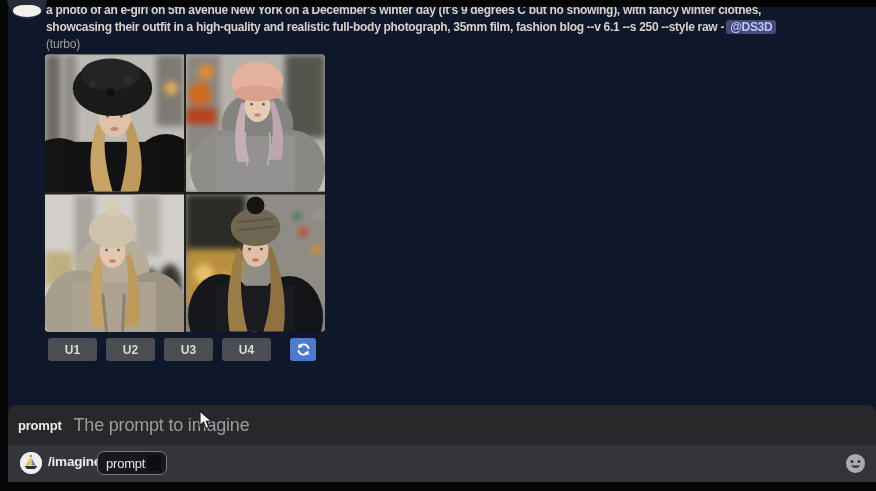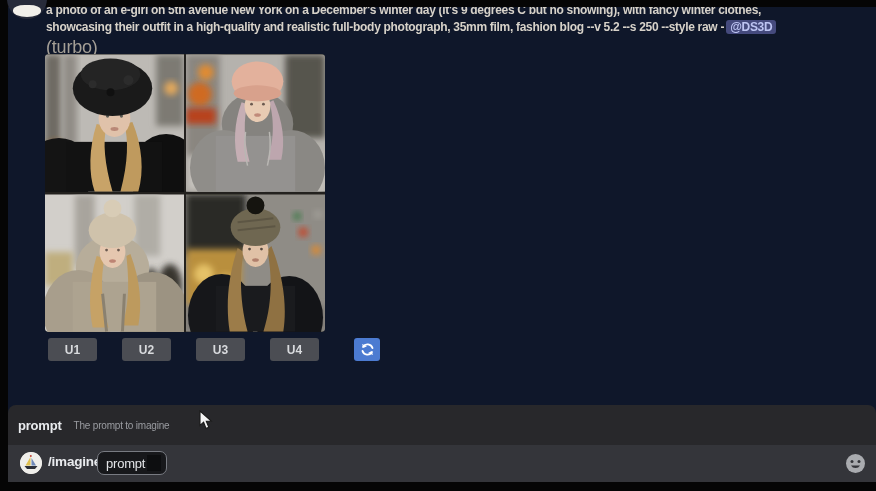--- a/index.html
+++ b/index.html
@@ -24,51 +24,51 @@
   
   .msg-line{
     position:absolute;left:46px;white-space:nowrap;
     font-weight:700;font-size:12px;letter-spacing:-0.3px;color:#d7d2c9;z-index:2;
   }
   .mention{
     display:inline-block;background:#454a7d;color:#bdc4f2;border-radius:3px;
     padding:0 4px;margin-left:2px;font-weight:700;
   }
   .meta-line{
-    position:absolute;left:46px;top:37px;font-size:18px;color:#a49f96;
+    position:absolute;left:46px;top:37px;font-size:12px;color:#a49f96;
     letter-spacing:-0.2px;z-index:2;
   }
 
   
   .grid{
     position:absolute;left:45px;top:54px;width:280px;height:278px;
     display:grid;grid-template-columns:1fr 1fr;grid-template-rows:1fr 1fr;gap:2px;
     background:#23211e;border-radius:4px;overflow:hidden;z-index:2;cursor:pointer;
   }
   .grid svg{display:block;width:100%;height:100%;}
 
   
-  .btn-row{position:absolute;left:48px;display:flex;gap:25px;z-index:2;}
+  .btn-row{position:absolute;left:48px;display:flex;gap:9px;z-index:2;}
   .btn-row.r1{top:338px;}
   .btn-row.r2{top:369px;}
   .cbtn{
     width:49px;height:23px;background:#4b4d53;border-radius:3px;border:none;
     color:#d8dadd;font-family:"Liberation Sans",sans-serif;font-size:12px;font-weight:600;
     display:flex;align-items:center;justify-content:center;cursor:pointer;padding:0;
   }
   .cbtn.rerun{width:26px;margin-left:10px;background:#4c7bd1;}
 
   
   .ac-panel{
     position:absolute;left:8px;top:405px;width:868px;height:40px;
     background:#28282b;border-radius:8px 8px 0 0;z-index:3;
     display:flex;align-items:center;padding:0 10px;cursor:pointer;
   }
   .ac-name{font-size:13px;font-weight:700;color:#e9ebee;letter-spacing:-0.2px;}
-  .ac-desc{font-size:10px;color:#9a9c a1;color:#9a9ca1;margin-left:12px;letter-spacing:-0.2px;}
+  .ac-desc{font-size:18px;color:#9a9c a1;color:#9a9ca1;margin-left:12px;letter-spacing:-0.2px;}
 
   
   .input-bar{
     position:absolute;left:8px;top:445px;width:868px;height:37px;
     background:#34353a;z-index:3;display:flex;align-items:center;
   }
   .cmd-avatar{
     position:absolute;left:12px;top:7px;width:22px;height:22px;border-radius:50%;
     background:#efeeea;overflow:hidden;
   }
@@ -90,21 +90,21 @@
 </head>
 <body>
 
 <div id="stage">
 
   <div class="msg-avatar">
     <div class="hull"></div>
   </div>
 
   <div class="msg-line" style="top:3px;">a photo of an e-girl on 5th avenue New York on a December's winter day (it's 9 degrees C but no snowing), with fancy winter clothes,</div>
-  <div class="msg-line" style="top:20px;"><span>showcasing their outfit in a high-quality and realistic full-body photograph, 35mm film, fashion blog --v 5.2 --s 250 --style raw -</span><span class="mention">@DS3D</span></div>
+  <div class="msg-line" style="top:20px;"><span>showcasing their outfit in a high-quality and realistic full-body photograph, 35mm film, fashion blog --v 6.1 --s 250 --style raw -</span><span class="mention">@DS3D</span></div>
   <div class="meta-line">(turbo)</div>
 
   <div class="grid">
 
     <svg viewBox="0 0 140 138">
       <defs>
           <filter id="b2" x="-30%" y="-30%" width="160%" height="160%">
             <feGaussianBlur stdDeviation="3"></feGaussianBlur>
           </filter>
         </defs>

